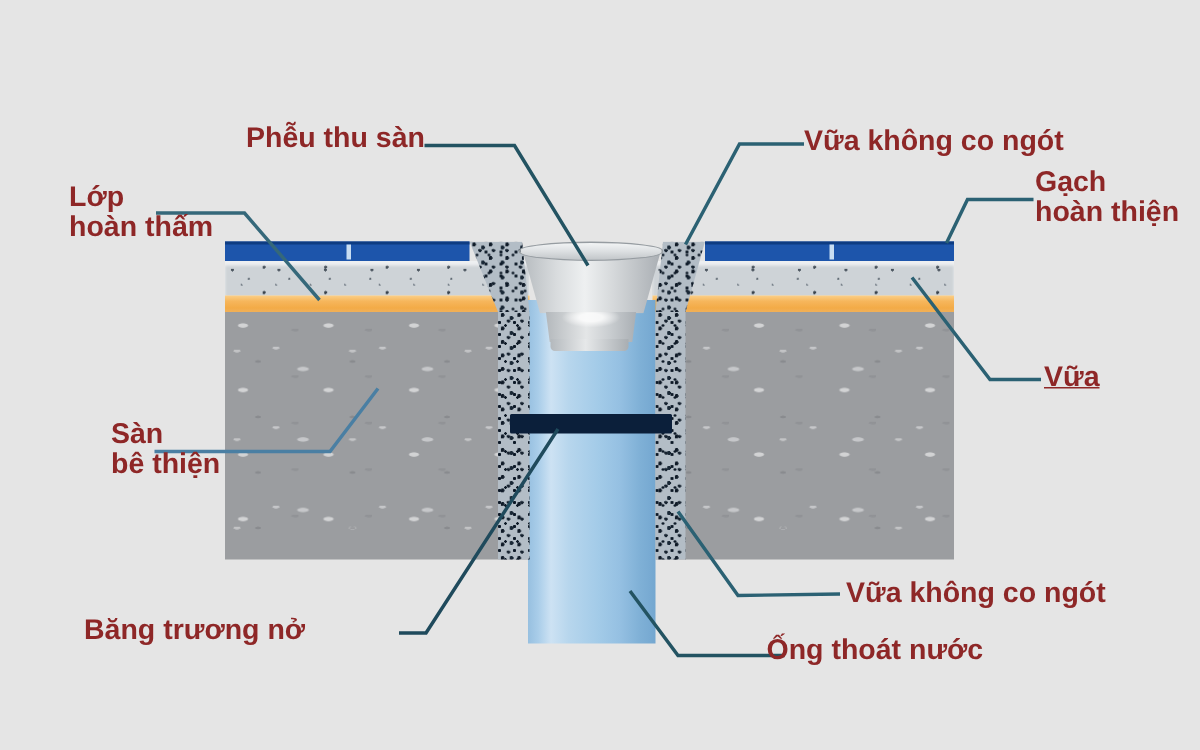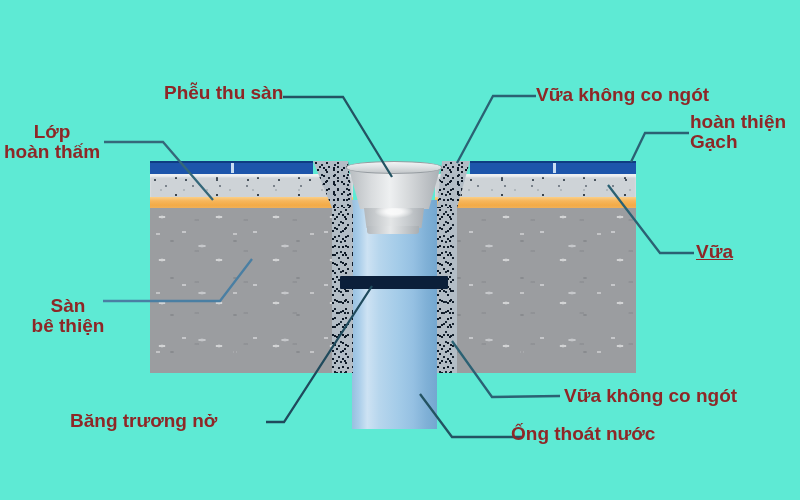--- a/index.html
+++ b/index.html
@@ -1,17 +1,17 @@
 <!DOCTYPE html>
 <html><head>
 <meta charset="utf-8">
 <style>
   html,body{margin:0;padding:0;background:#ffffff;}
   #canvas{
-    position:relative;width:800px;height:500px;background:#5eead4;overflow:hidden;
+    position:relative;width:800px;height:500px;background:#e5e5e5;overflow:hidden;
     font-family:"Liberation Sans","DejaVu Sans",sans-serif;
   }
   .abs{position:absolute;}
   
   .tile{
     background:#1d55ab;
     border-top:2px solid #0e3c82;
     box-shadow:inset 0 -2px 0 #16468f;
   }
   .tile-joint{background:#c8ddf2;}
@@ -75,21 +75,21 @@
   }
   .funnel-lip{
     background:linear-gradient(90deg,#b4b9bd 0%,#e6e8e9 45%,#c4c8cb 75%,#a9aeb2 100%);
     border-radius:0 0 3px 3px;
   }
   
   .lbl{
     position:absolute;color:#8e2727;font-weight:bold;font-size:19px;line-height:20px;
     white-space:nowrap;letter-spacing:0px;
   }
-  .lbl.center{text-align:center;}
+  .lbl.center{text-align:left;margin-left:44px;}
   #svg-lines{position:absolute;left:0;top:0;z-index:6;}
 </style>
 </head>
 <body>
 
 <div id="canvas">
 
   <div class="abs tile" style="left:150px;top:161px;width:163px;height:13px;z-index:1;"></div>
   <div class="abs tile" style="left:470px;top:161px;width:166px;height:13px;z-index:1;"></div>
   <div class="abs tile-joint" style="left:231px;top:163px;width:2.5px;height:10px;z-index:2;"></div>
@@ -135,30 +135,30 @@
   <div class="lbl" style="left:164px;top:83px;z-index:7;">Phễu thu sàn</div>
 
   <div class="lbl" style="left:536px;top:85px;z-index:7;">Vữa không co ngót</div>
 
   <div class="lbl center" style="left:2px;top:122px;width:100px;z-index:7;">
     <div>Lớp</div>
     <div>hoàn thấm</div>
   </div>
 
   <div class="lbl" style="left:690px;top:112px;z-index:7;">
+    <div>Gạch</div>
     <div>hoàn thiện</div>
-    <div>Gạch</div>
   </div>
 
   <div class="lbl" style="left:696px;top:242px;z-index:7;text-decoration:underline;">Vữa</div>
 
-  <div class="lbl center" style="left:30px;top:296px;width:76px;z-index:7;">
+  <div class="lbl center" style="left:30px;top:280px;width:76px;z-index:7;">
     <div>Sàn</div>
     <div>bê thiện</div>
   </div>
 
-  <div class="lbl" style="left:70px;top:411px;z-index:7;">Băng trương nở</div>
+  <div class="lbl" style="left:56px;top:411px;z-index:7;">Băng trương nở</div>
 
   <div class="lbl" style="left:564px;top:386px;z-index:7;">Vữa không co ngót</div>
 
   <div class="lbl" style="left:511px;top:424px;z-index:7;">Ống thoát nước</div>
 
 </div>
 
 </body></html>

